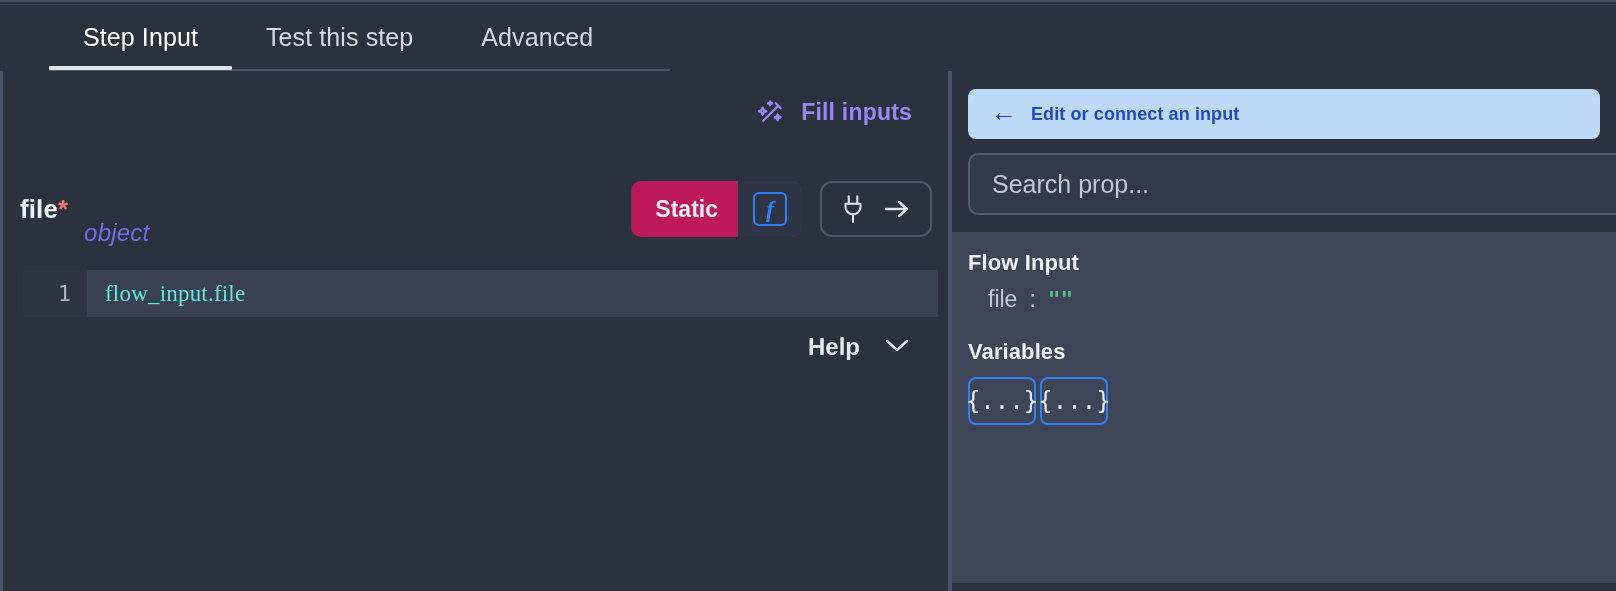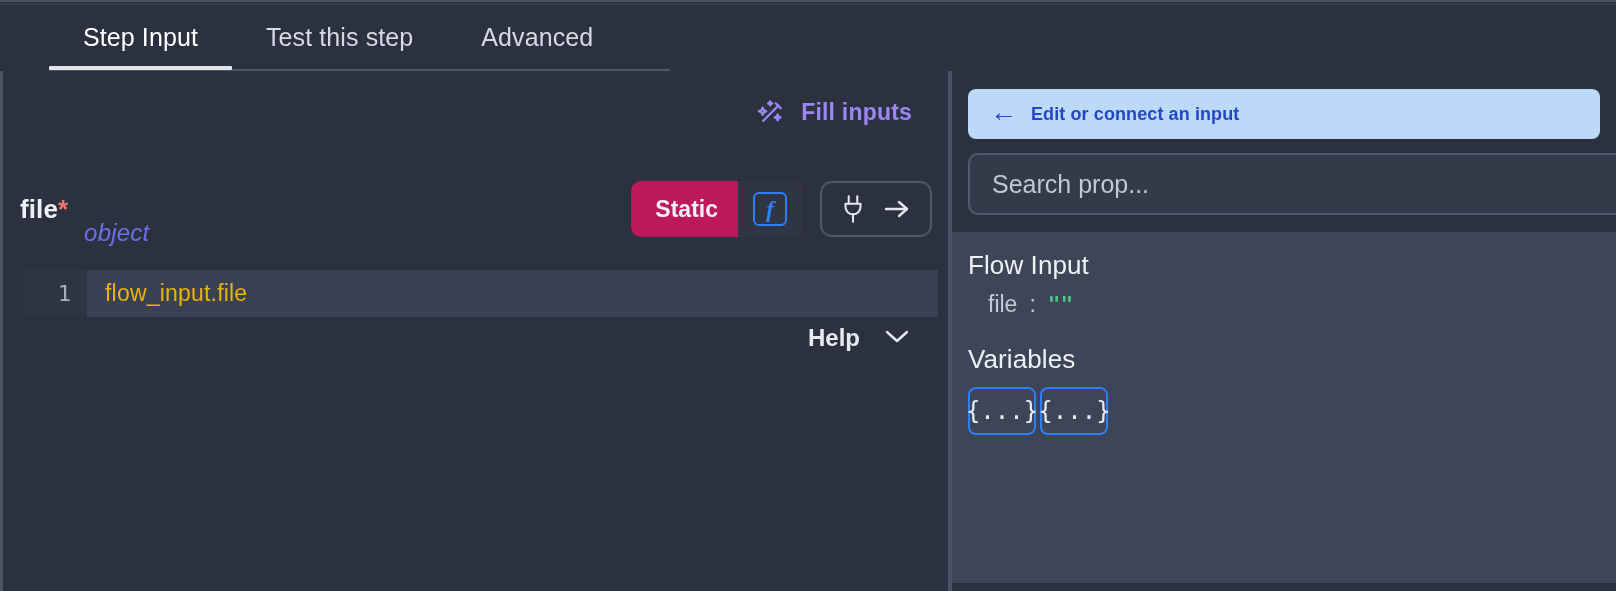--- a/index.html
+++ b/index.html
@@ -200,30 +200,30 @@
     padding-right: 16px;
     font-family: "DejaVu Sans Mono", monospace;
     font-size: 22px;
     color: #a9b0bf;
   }
   .codeline {
     flex: 1;
     display: flex;
     align-items: center;
     padding-left: 18px;
-    font-family: Liberation Sans, sans-serif;
+    font-family: Liberation Serif, serif;
     font-size: 23px;
-    color: #eab308;
+    color: #5eead4;
     letter-spacing: 0.2px;
   }
 
   
   .help-row {
     position: absolute;
-    right: 36px; top: 253px;
+    right: 36px; top: 262px;
     display: flex;
     align-items: center;
     gap: 22px;
     cursor: pointer;
   }
   .help-label {
     font-size: 24px;
     font-weight: bold;
     color: #e6eaf1;
   }
@@ -288,22 +288,22 @@
 
   .tree {
     position: absolute;
     left: 0; top: 161px;
     width: 664px; height: 351px;
     background: #3e4557;
     padding: 18px 0 0 16px;
     overflow: hidden;
   }
   .tree-heading {
-    font-size: 26px;
-    font-weight: normal;
+    font-size: 22px;
+    font-weight: bold;
     color: #eef1f6;
     letter-spacing: 0.1px;
     margin-bottom: 10px;
   }
   .tree-heading.spaced { margin-top: 26px; }
 
   .kv-row {
     display: flex;
     align-items: center;
     gap: 12px;

